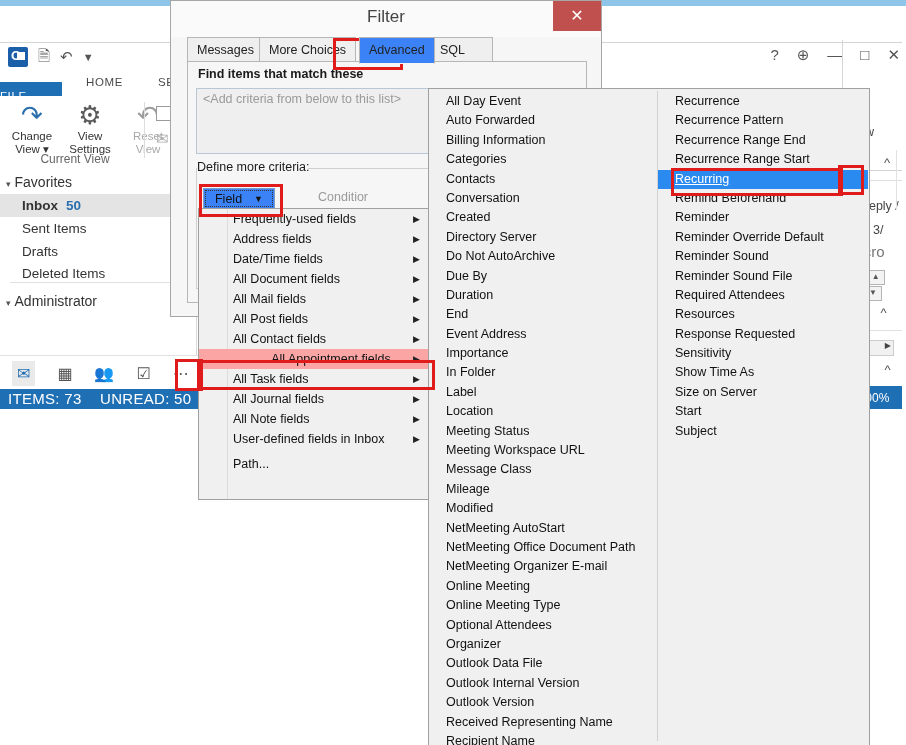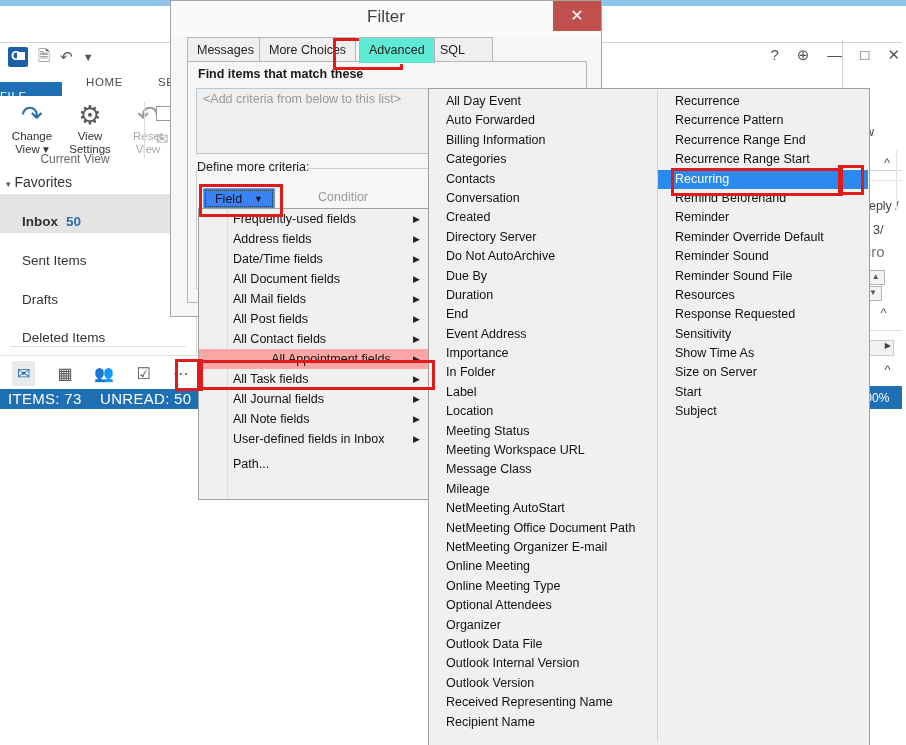--- a/index.html
+++ b/index.html
@@ -39,21 +39,21 @@
   .rb-btn{position:absolute;top:4px;width:60px;text-align:center;font-size:11.5px;color:#333;line-height:13px;}
   .rb-ico{font-size:26px;line-height:30px;color:#2a6fad;}
   .rb-ico.grey{color:#9c9c9c;}
   .rb-grp-label{position:absolute;bottom:2px;width:100%;text-align:center;font-size:12px;color:#666;}
   .rb-sep{position:absolute;top:6px;width:1px;height:56px;background:#dcdcdc;}
 
   
   #navpane{left:0;top:170px;width:196px;height:380px;background:#ffffff;border-right:1px solid #d9d9d9;}
   .nav-hdr{font-size:14px;color:#333;padding:4px 8px 4px 6px;}
   .nav-hdr .caret{color:#555;font-size:9px;margin-right:4px;}
-  .nav-item{font-size:13.5px;color:#333;padding:20px 8px 4px 22px;}
+  .nav-item{font-size:13.5px;color:#333;padding:4px 8px 4px 22px;}
   .nav-item.sel{background:#e4e4e4;font-weight:bold;}
   .nav-item .cnt{color:#2a6fad;font-weight:bold;margin-left:8px;}
   .nav-div{height:1px;background:#e0e0e0;margin:2px 10px;}
 
   
   #modulebar{left:0;top:355px;width:196px;height:34px;background:#ffffff;border-top:1px solid #e2e2e2;display:flex;align-items:center;padding-left:12px;gap:22px;}
   .mod-ic{font-size:16px;color:#555;}
   .mod-ic.active{background:#eaeaea;padding:3px 5px;color:#1f6fb5;}
 
   
@@ -66,21 +66,21 @@
 
   
   #filter-dialog{left:170px;top:0px;width:430px;height:315px;background:#f6f6f6;border:1px solid #a6a6a6;box-shadow:0 0 0 0 rgba(0,0,0,0);}
   #fd-title{position:absolute;left:0;top:0;width:430px;height:36px;background:#fafafa;}
   #fd-title-text{position:absolute;left:0;top:6px;width:430px;text-align:center;font-size:17px;color:#444;}
   #fd-close{position:absolute;right:0px;top:0px;width:48px;height:30px;background:#c0504d;color:#fff;font-size:16px;line-height:30px;text-align:center;}
   #fd-body{position:absolute;left:0;top:36px;width:430px;height:279px;background:#f6f6f6;}
 
   
   .fd-tab{position:absolute;top:0;height:24px;line-height:24px;padding:0 9px;font-size:12.5px;color:#222;border:1px solid #b6b6b6;background:#efefef;}
-  .fd-tab.active{background:#5eead4;border-bottom-color:#f6f6f6;height:25px;z-index:3;}
+  .fd-tab.active{background:#3b82f6;border-bottom-color:#f6f6f6;height:25px;z-index:3;}
   #fd-tabpanel{position:absolute;left:16px;top:24px;width:398px;height:240px;border:1px solid #b6b6b6;background:#f6f6f6;}
 
   .fd-label{position:absolute;font-size:12.5px;color:#1a1a1a;}
   #fd-criteria-box{position:absolute;left:8px;top:26px;width:376px;height:64px;background:#efefef;border:1px solid #b9c6d4;}
   #fd-criteria-placeholder{position:absolute;left:6px;top:3px;font-size:12.5px;color:#9a9a9a;}
 
   #fd-group{position:absolute;left:8px;top:106px;width:376px;height:120px;border:1px solid #cfcfcf;border-top:none;}
   #fd-group-legend{position:absolute;left:6px;top:98px;background:#f6f6f6;padding:0 3px;font-size:12.5px;color:#1a1a1a;}
   #fd-group-topline-r{position:absolute;left:120px;top:106px;width:264px;height:1px;background:#cfcfcf;}
 
@@ -96,21 +96,21 @@
   .fm-item{position:relative;height:20px;line-height:20px;padding-left:34px;font-size:12.5px;color:#111;}
   .fm-item.hi{background:#fca5a5;text-align:center;}
   .fm-arrow{position:absolute;right:9px;top:0;font-size:9px;color:#222;}
 
   
   #appt-menu{position:absolute;left:428px;top:88px;width:440px;height:657px;background:#f0f0f0;border:1px solid #a0a0a0;}
   #appt-col1{position:absolute;left:0;top:3px;width:228px;}
   #appt-col2{position:absolute;left:229px;top:3px;width:210px;}
   #appt-col-div{position:absolute;left:228px;top:2px;width:1px;height:650px;background:#d2d2d2;}
   .am-item{height:19.4px;line-height:19.4px;padding-left:17px;font-size:12.5px;color:#111;white-space:nowrap;}
-  .am-item.hi{background:#2a8aef;color:#ffffff;}
+  .am-item.hi{background:#2a8aef;color:#ffffff;text-decoration:underline;}
 
   
   .occl{position:absolute;background:#ffffff;}
 </style>
 </head>
 <body>
 
 <div class="abs" id="outlook-window">
 
   <div class="abs" id="outlook-titlebar"></div>
@@ -334,20 +334,21 @@
       <div class="am-item">End</div>
       <div class="am-item">Event Address</div>
       <div class="am-item">Importance</div>
       <div class="am-item">In Folder</div>
       <div class="am-item">Label</div>
       <div class="am-item">Location</div>
       <div class="am-item">Meeting Status</div>
       <div class="am-item">Meeting Workspace URL</div>
       <div class="am-item">Message Class</div>
       <div class="am-item">Mileage</div>
+      <div class="am-item">Modified</div>
       <div class="am-item">NetMeeting AutoStart</div>
       <div class="am-item">NetMeeting Office Document Path</div>
       <div class="am-item">NetMeeting Organizer E-mail</div>
       <div class="am-item">Online Meeting</div>
       <div class="am-item">Online Meeting Type</div>
       <div class="am-item">Optional Attendees</div>
       <div class="am-item">Organizer</div>
       <div class="am-item">Outlook Data File</div>
       <div class="am-item">Outlook Internal Version</div>
       <div class="am-item">Outlook Version</div>
@@ -358,20 +359,21 @@
       <div class="am-item">Recurrence</div>
       <div class="am-item">Recurrence Pattern</div>
       <div class="am-item">Recurrence Range End</div>
       <div class="am-item">Recurrence Range Start</div>
       <div class="am-item hi">Recurring</div>
       <div class="am-item">Remind Beforehand</div>
       <div class="am-item">Reminder</div>
       <div class="am-item">Reminder Override Default</div>
       <div class="am-item">Reminder Sound</div>
       <div class="am-item">Reminder Sound File</div>
+      <div class="am-item">Required Attendees</div>
       <div class="am-item">Resources</div>
       <div class="am-item">Response Requested</div>
       <div class="am-item">Sensitivity</div>
       <div class="am-item">Show Time As</div>
       <div class="am-item">Size on Server</div>
       <div class="am-item">Start</div>
       <div class="am-item">Subject</div>
     </div>
 </div>
 

